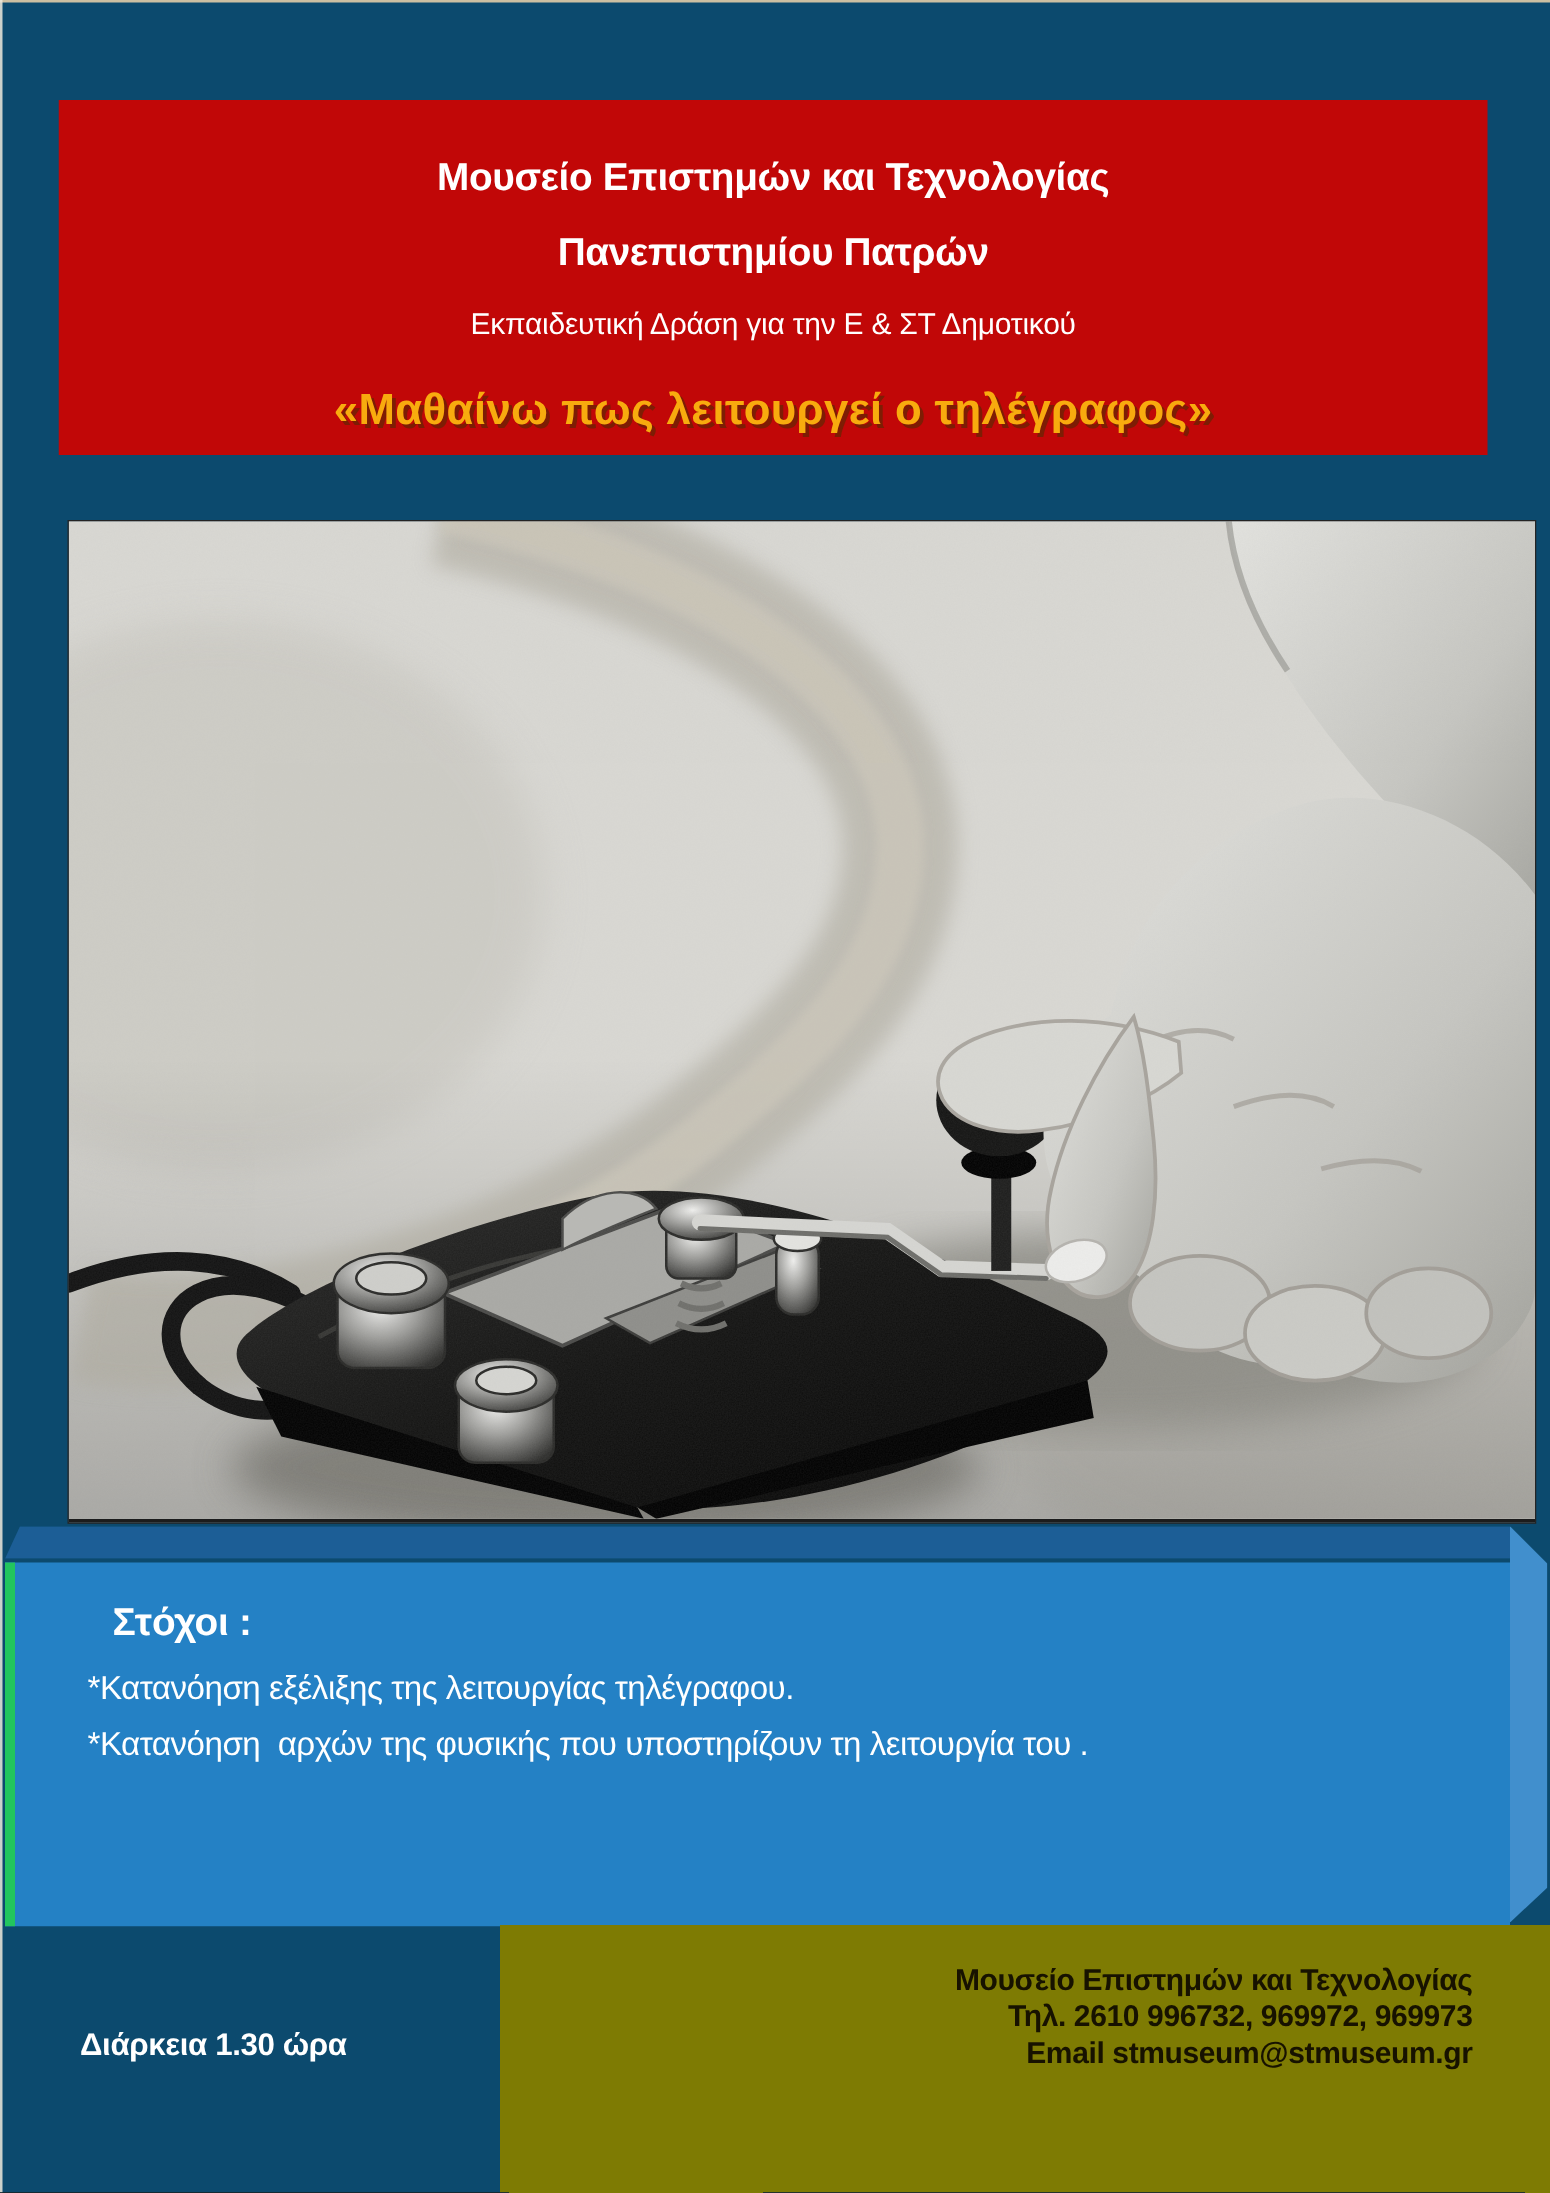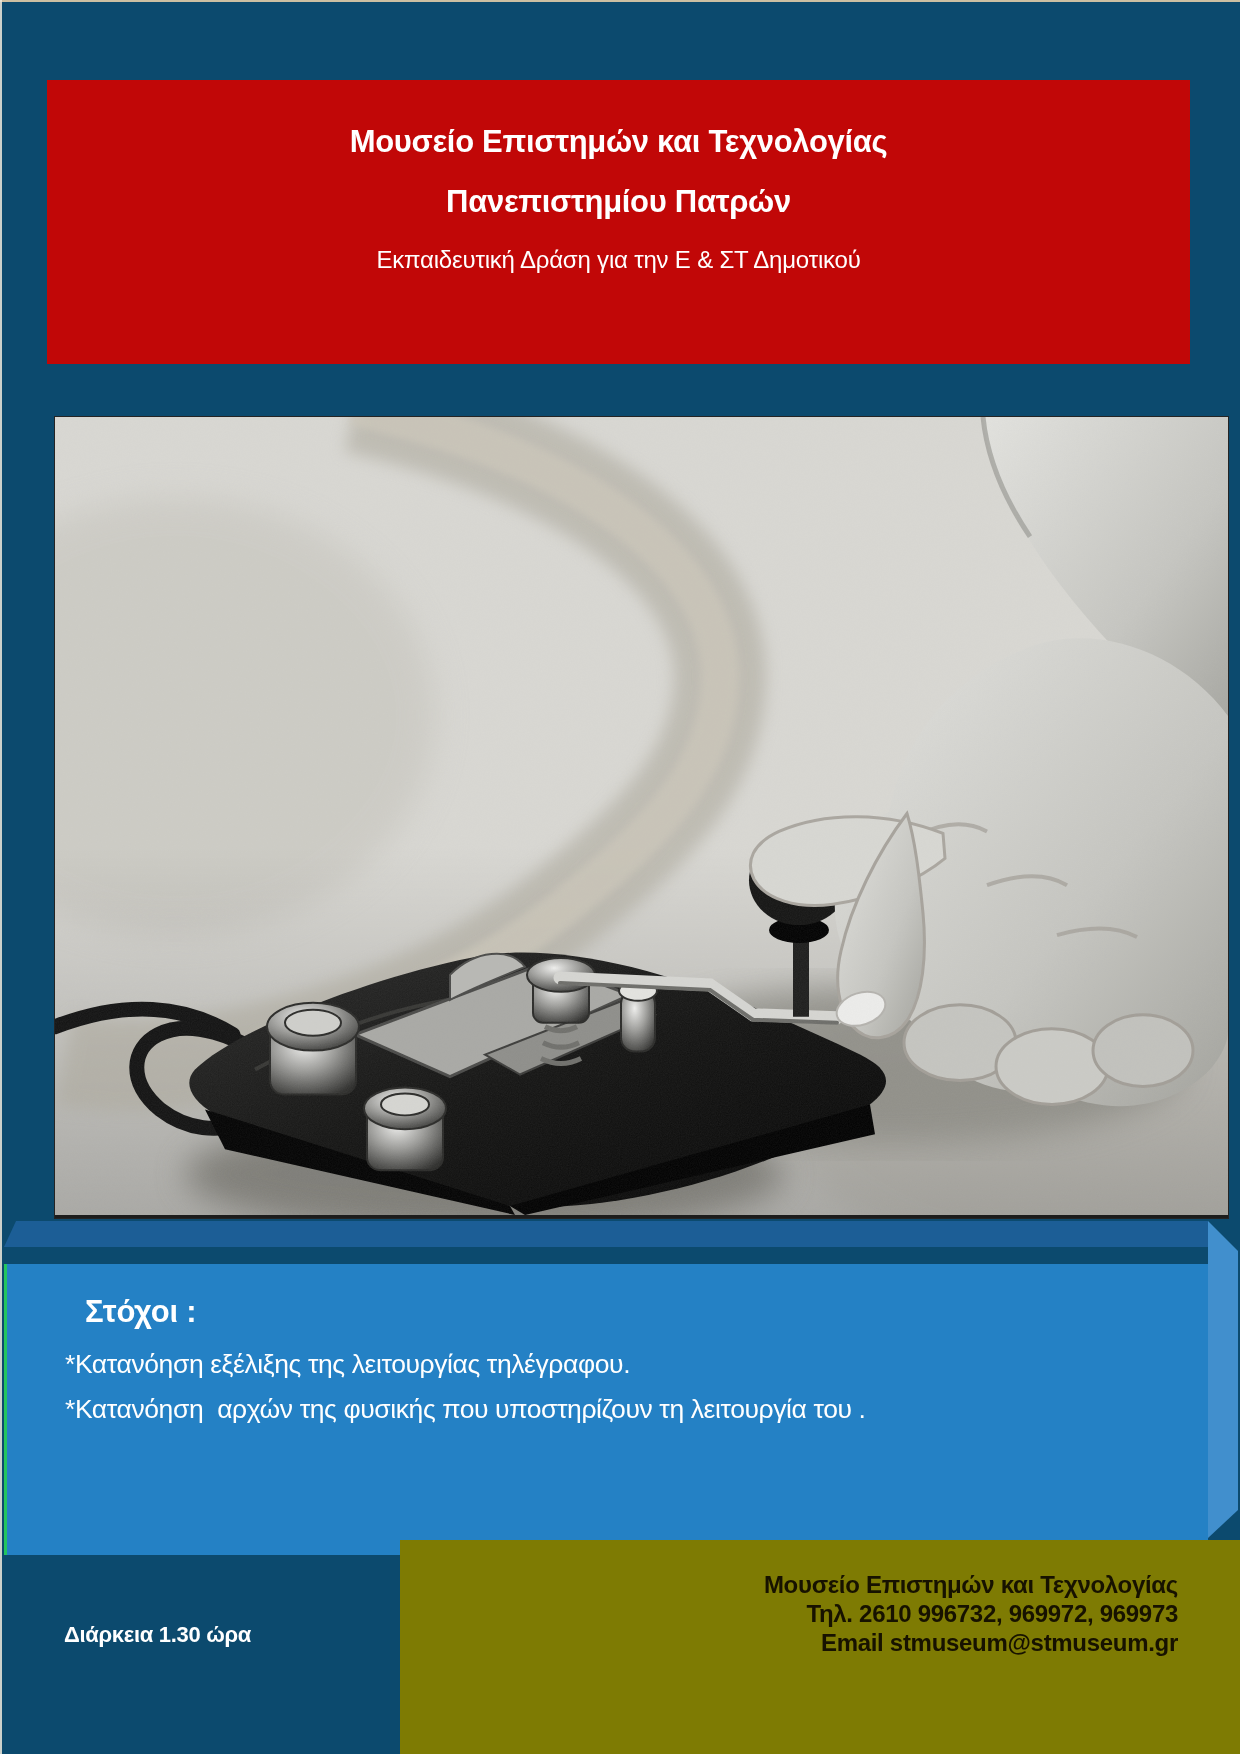--- a/index.html
+++ b/index.html
@@ -61,23 +61,23 @@
   .photo svg { display: block; width: 100%; height: 100%; }
 
   
   .bluebox { position: absolute; left: 0; top: 1221px; width: 1240px; height: 317px; }
   .blue-band {
     position: absolute; left: 0; top: 0; width: 1208px; height: 26px;
     background: #1c5e96;
     clip-path: polygon(16px 0, 100% 0, 100% 100%, 4px 100%);
   }
   .blue-face {
-    position: absolute; left: 4px; top: 43px; width: 1204px; height: 291px;
+    position: absolute; left: 4px; top: 29px; width: 1204px; height: 291px;
     background: #2481c5;
-    border-left: 3px solid #22c55e;
+    border-left: 8px solid #22c55e;
   }
   .blue-side {
     position: absolute; left: 1208px; top: 0; width: 30px; height: 317px;
     background: #418fcd;
     clip-path: polygon(0 0, 100% 30px, 100% calc(100% - 28px), 0 100%);
   }
   .goals { padding: 30px 55px 0 58px; color: #ffffff; }
   .goals-heading {
     margin-left: 20px; margin-bottom: 12px;
     font-size: 31px; font-weight: bold; letter-spacing: -0.2px;
@@ -94,34 +94,35 @@
     background: #7e7b03;
   }
   .contact {
     padding: 30px 62px 0 0;
     text-align: right;
     color: #171200;
     font-size: 24px; font-weight: bold; line-height: 29px; letter-spacing: -0.3px;
   }
   .duration {
     position: absolute; left: 64px; top: 1622px;
-    color: #ffffff; font-size: 22px; font-weight: bold; letter-spacing: -0.3px;
+    color: #ffffff; font-size: 25px; font-weight: bold; letter-spacing: -0.3px;
   }
 </style>
 </head>
 <body>
 
 <div class="poster">
   <div class="edge-top"></div>
   <div class="edge-left"></div>
 
   <div class="banner">
     <div class="banner-line1">Μουσείο Επιστημών και Τεχνολογίας</div>
     <div class="banner-line2">Πανεπιστημίου Πατρών</div>
     <div class="banner-sub">Εκπαιδευτική Δράση για την Ε &amp; ΣΤ Δημοτικού</div>
+    <div class="banner-activity">«Μαθαίνω πως λειτουργεί ο τηλέγραφος»</div>
   </div>
 
   <div class="photo" role="img" aria-label="Black-and-white photograph of a child's hand pressing the knob of a morse telegraph key sitting on a carpet">
     <svg viewBox="0 0 1173 801" preserveAspectRatio="none">
       <defs>
         <filter id="soft8">
             <feGaussianBlur stdDeviation="8"></feGaussianBlur>
           </filter>
         <filter id="soft16">
             <feGaussianBlur stdDeviation="16"></feGaussianBlur>

